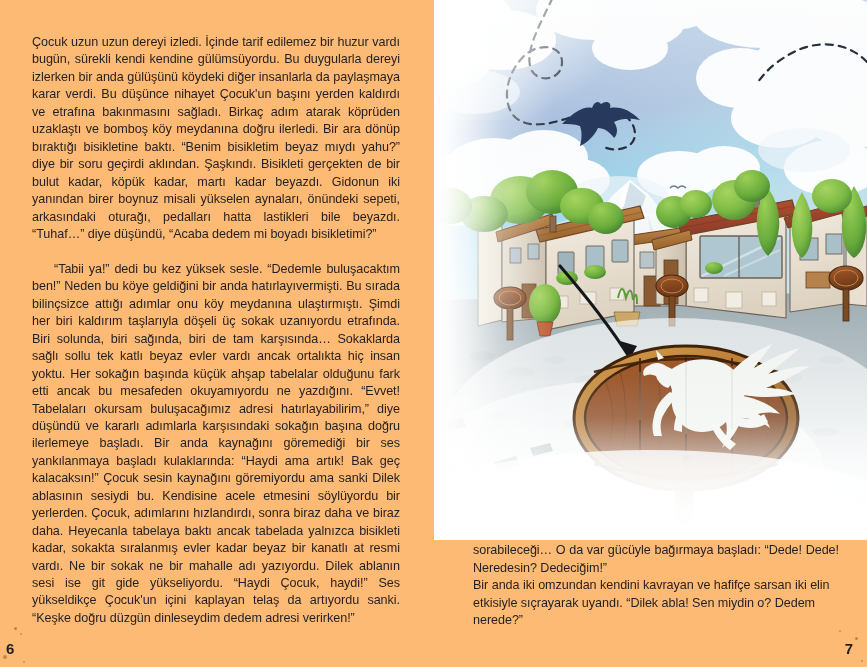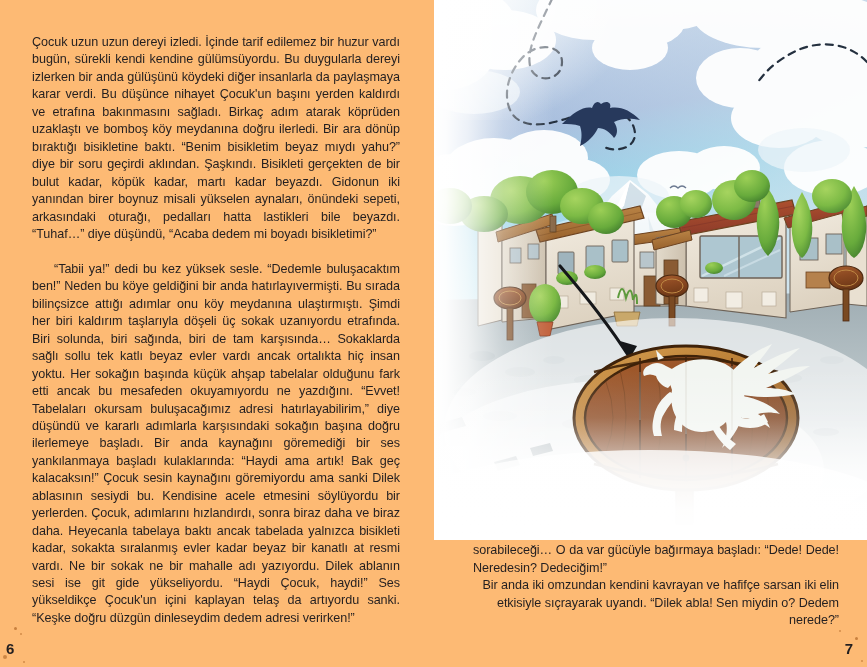--- a/index.html
+++ b/index.html
@@ -59,21 +59,21 @@
     width: 433px;
     height: 667px;
   }
   .text-col-right {
     position: absolute;
     left: 39px;
     top: 525px;
     width: 366px;
   }
   .text-col-right .body-par { text-align: justify; }
-  .text-col-right .body-par.last { text-align: right; }
+  .text-col-right .body-par.last { text-align: left; }
 
   
   .folio {
     position: absolute;
     font-family: "Liberation Sans", sans-serif;
     font-size: 15px;
     font-weight: bold;
     color: #231f20;
   }
   .folio-left  { left: 6px;  top: 640px; }

